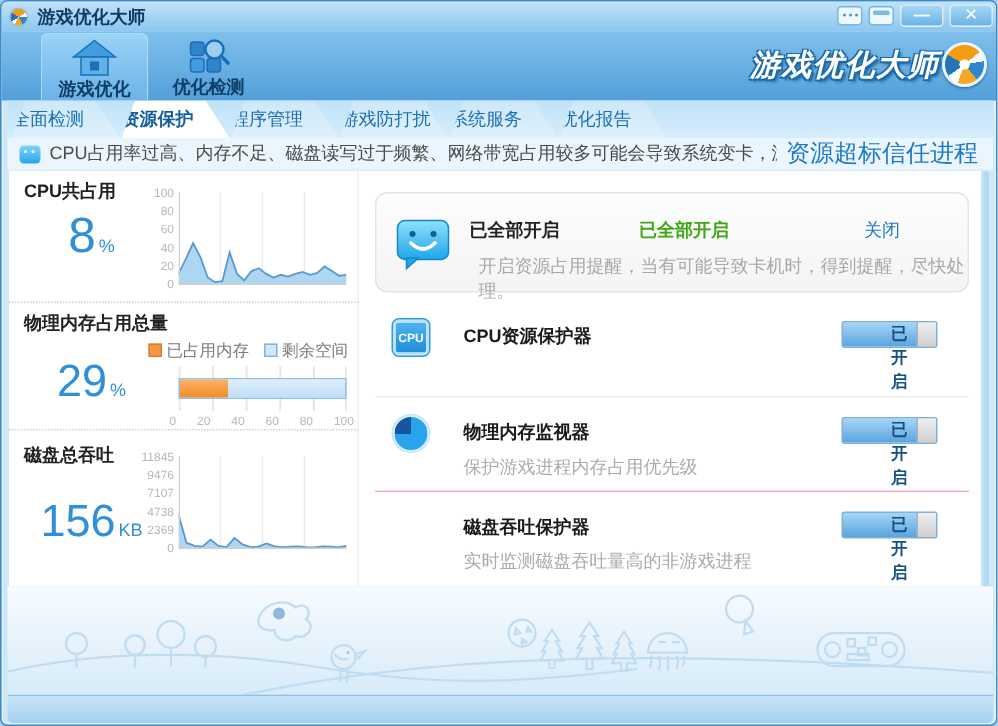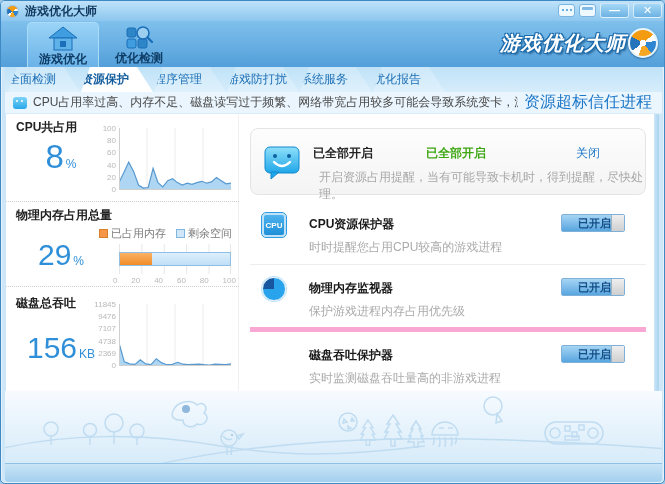--- a/index.html
+++ b/index.html
@@ -82,28 +82,28 @@
   
   .right-panel{position:absolute;left:233px;top:0;width:415px;height:277px;}
   .reminder{position:absolute;left:11px;top:14px;width:396px;height:67px;border:1px solid #e4e4e4;
     border-radius:8px;background:linear-gradient(#fdfdfd,#f4f4f4);}
   .rem-title{position:absolute;left:62px;top:16px;font-size:12px;font-weight:bold;color:#222;}
   .rem-status{position:absolute;left:175px;top:16px;font-size:12px;font-weight:bold;color:#3fa714;}
   .rem-close{position:absolute;right:45px;top:16px;font-size:12px;color:#1e78c8;cursor:pointer;}
   .rem-desc{position:absolute;left:68px;top:40px;font-size:12px;color:#a8a8a8;}
   .rem-ico{position:absolute;left:12px;top:14px;}
   .prot-row{position:absolute;left:11px;width:396px;height:63px;}
-  .row1{top:87px;} .row2{top:150px;border-top:1px solid #ededed;} .row3{top:213px;border-top:5px solid #f9a8d4;}
+  .row1{top:87px;} .row2{top:150px;border-top:1px solid #ededed;} .row3{top:213px;border-top:1px solid #f9a8d4;}
   .p-ico{position:absolute;left:12px;top:12px;width:24px;height:24px;}
   .p-title{position:absolute;left:59px;top:15px;font-size:12px;font-weight:bold;color:#1a1a1a;}
   .p-desc{position:absolute;left:59px;top:38px;font-size:12px;color:#ababab;}
   .toggle{position:absolute;left:311px;top:13px;width:64px;height:18px;border:1px solid #7fb0d8;border-radius:2px;
     background:linear-gradient(#a6d5f4,#58a5df);cursor:pointer;}
-  .toggle .t-label{position:absolute;left:0;top:0;width:49px;height:16px;line-height:16px;text-align:right;
-    font-size:11px;font-weight:bold;color:#134e86;}
+  .toggle .t-label{position:absolute;left:0;top:0;width:49px;height:16px;line-height:16px;text-align:left;
+    font-size:11px;font-weight:bold;color:#134e86;padding-left:32px;}
   .toggle .t-knob{position:absolute;right:0;top:0;width:13px;height:16px;
     background:linear-gradient(#efefef,#cfcfcf);border-left:1px solid #9fb3c2;}
   .ico-cpu{border-radius:4px;background:linear-gradient(#4fb3ee,#1e8fd8);color:#fff;font-size:8px;font-weight:bold;
     display:flex;align-items:center;justify-content:center;border:2px solid #bfe2f6;outline:1px solid #2d9be4;}
   .ico-pie{border-radius:50%;background:conic-gradient(#29a3ec 0 270deg,#17559e 270deg 360deg);
     border:1px solid #d8eefb;box-shadow:0 0 0 1px #bfe2f6;}
   .ico-disk{border-radius:4px;background:linear-gradient(#4fb3ee,#1e8fd8);position:relative;}
   .ico-disk:after{content:"➔";position:absolute;left:4px;top:3px;color:#fff;font-size:13px;font-weight:bold;}
   .ico-disk:before{content:"";position:absolute;left:3px;top:4px;bottom:4px;width:3px;background:#bfe2f6;border-radius:1px;}
   .scrollstrip{position:absolute;left:653px;top:113px;width:5px;height:277px;border-radius:2px;
@@ -273,21 +273,20 @@
         </span>
         <span class="rem-title">已全部开启</span>
         <span class="rem-status">已全部开启</span>
         <span class="rem-close">关闭</span>
         <span class="rem-desc">开启资源占用提醒，当有可能导致卡机时，得到提醒，尽快处理。</span>
       </div>
 
       <div class="prot-row row1">
         <span class="p-ico ico-cpu">CPU</span>
         <span class="p-title">CPU资源保护器</span>
-        <span class="p-desc">时时提醒您占用CPU较高的游戏进程</span>
         <span class="toggle">
           <span class="t-label">已开启</span>
           <span class="t-knob"></span>
         </span>
       </div>
 
       <div class="prot-row row2">
         <span class="p-ico ico-pie"></span>
         <span class="p-title">物理内存监视器</span>
         <span class="p-desc">保护游戏进程内存占用优先级</span>

